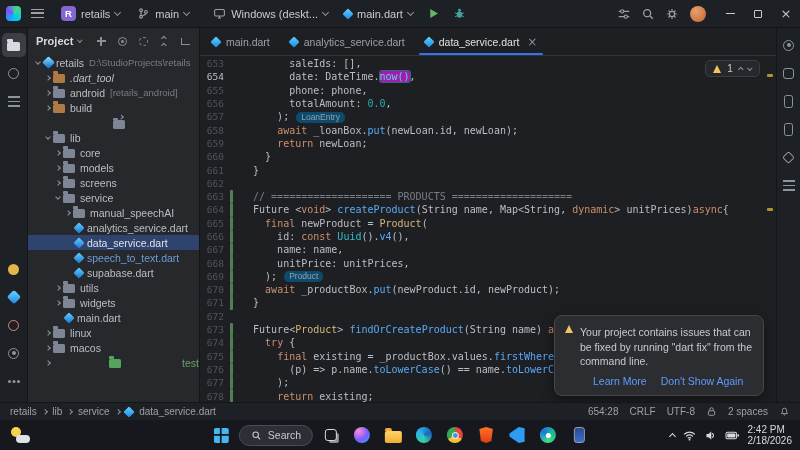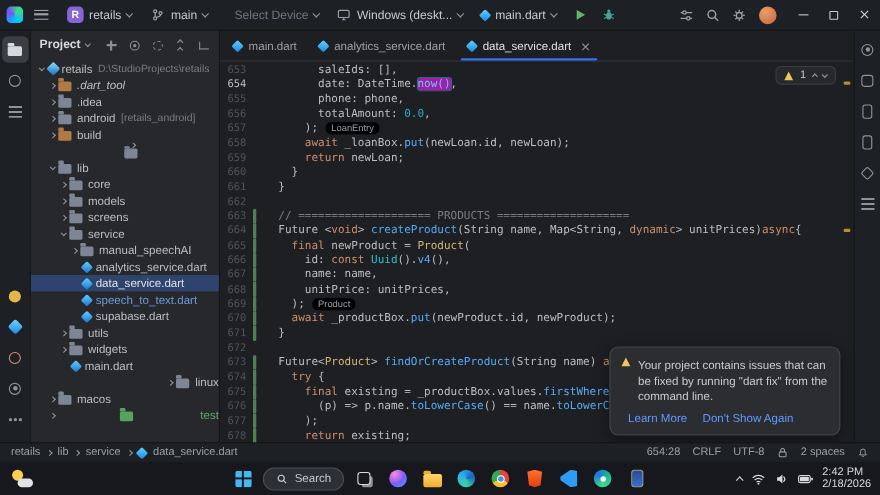--- a/index.html
+++ b/index.html
@@ -98,29 +98,29 @@
   .gbar{width:3px;height:100%;flex:none;margin-right:8px;border-radius:1px}
   .gbar.on{background:#4e8052}
   .ltext{white-space:pre;color:#bcbec4}
   .tk-kw{color:#cf8e6d}
   .tk-fn{color:#57aaf7}
   .tk-num{color:#2aacb8}
   .tk-cmt{color:#7a7e85}
   .tk-ycls{color:#d5b778}
   .tk-tcls{color:#2fbdcf}
   .tk-occur{color:#5cd5e3;background:#a21caf;box-shadow:0 0 0 1px #2a6b7a;border-radius:2px}
-  .inlay{display:inline-block;background:#000000;color:#9b9ea6;border-radius:5px;padding:0 5px;margin-left:7px;font-size:8.5px;font-family:"Liberation Sans",sans-serif;line-height:11px;vertical-align:middle}
+  .inlay{display:inline-block;background:#0c4a6e;color:#9b9ea6;border-radius:5px;padding:0 5px;margin-left:7px;font-size:8.5px;font-family:"Liberation Sans",sans-serif;line-height:11px;vertical-align:middle}
   .insp{position:absolute;top:4px;right:16px;display:flex;align-items:center;gap:6px;background:#26282c;border:1px solid #3a3d42;border-radius:5px;padding:2px 7px;font-family:"Liberation Sans",sans-serif;font-size:10px;color:#c7cad1}
   .warn-tri{width:0;height:0;border-left:4.5px solid transparent;border-right:4.5px solid transparent;border-bottom:8px solid #f2c55c;display:inline-block}
   .stripe{position:absolute;top:0;right:0;width:12px;height:100%}
   .stripe .mark{position:absolute;right:3px;width:6px;height:3px;background:#b3902f;border-radius:1px}
   .notification{position:absolute;right:12px;bottom:6px;width:210px;background:#2b2d31;border:1px solid #43464c;border-radius:8px;padding:9px 10px 8px;font-family:"Liberation Sans",sans-serif;font-size:10.5px;color:#c7cad1;box-shadow:0 4px 14px rgba(0,0,0,.45)}
   .notif-row{display:flex;gap:7px;align-items:flex-start}
   .notif-text{line-height:1.35}
-  .notif-links{display:flex;gap:14px;margin-top:7px;margin-left:6px}
+  .notif-links{display:flex;gap:14px;margin-top:7px;margin-left:28px}
   .link{color:#5e9bff;background:none;border:none;font-size:10.5px;padding:0}
 
   
   .statusbar{height:18px;background:#1d2024;border-top:1px solid #141517;display:flex;align-items:center;padding:0 10px;font-size:10px;color:#9da0a8;flex:none}
   .crumbs{display:flex;align-items:center;gap:6px;min-width:0;overflow:hidden;white-space:nowrap}
   .sb-right{margin-left:auto;display:flex;align-items:center;gap:11px;white-space:nowrap}
 
   
   .taskbar{height:30px;background:#16181d;position:relative;display:flex;align-items:center;flex:none}
   .weather{width:20px;height:16px;position:relative;margin-left:10px}
@@ -169,24 +169,20 @@
               <circle cx="5" cy="12" r="1.7"></circle>
               <circle cx="11" cy="6" r="1.7"></circle>
               <path d="M5 5.8v4.4M11 7.8c0 2-2.4 2.4-4.2 2.8"></path>
             </g>
           </svg>
         <span>main</span>
         <i class="chev down"></i>
       </div>
     </div>
     <div class="tb-center">
-      <div class="widget muted">
-        <span>Select Device</span>
-        <i class="chev down"></i>
-      </div>
       <div class="widget">
         <svg width="13" height="13" viewBox="0 0 16 16">
             <g stroke="#9da0a8" stroke-width="1.3" fill="none">
               <rect x="2" y="3" width="12" height="8" rx="1.5"></rect>
               <path d="M6 13.5h4M8 11v2.5"></path>
             </g>
           </svg>
         <span>Windows (deskt...</span>
         <i class="chev down"></i>
       </div>
@@ -319,27 +315,20 @@
               <i class="chev right"></i>
             </span>
             <i class="ti ti-folder-ex"></i>
             <span class="tlabel">.dart_tool</span>
           </div>
           <div class="trow" style="padding-left: 15px;">
             <span class="chev-slot">
               <i class="chev right"></i>
             </span>
             <i class="ti ti-folder"></i>
-            <span class="tlabel">.idea</span>
-          </div>
-          <div class="trow" style="padding-left: 15px;">
-            <span class="chev-slot">
-              <i class="chev right"></i>
-            </span>
-            <i class="ti ti-folder"></i>
             <span class="tlabel">android</span>
             <span class="textra">[retails_android]</span>
           </div>
           <div class="trow" style="padding-left: 15px;">
             <span class="chev-slot">
               <i class="chev right"></i>
             </span>
             <i class="ti ti-folder-ex"></i>
             <span class="tlabel">build</span>
           </div>
@@ -424,21 +413,21 @@
               <i class="chev right"></i>
             </span>
             <i class="ti ti-folder"></i>
             <span class="tlabel">widgets</span>
           </div>
           <div class="trow" style="padding-left: 25px;">
             <span class="chev-slot"></span>
             <i class="ti ti-dart"></i>
             <span class="tlabel">main.dart</span>
           </div>
-          <div class="trow" style="padding-left: 15px; justify-content: flex-end;">
+          <div class="trow" style="padding-left: 15px;">
             <span class="chev-slot">
               <i class="chev right"></i>
             </span>
             <i class="ti ti-folder"></i>
             <span class="tlabel">linux</span>
           </div>
           <div class="trow" style="padding-left: 15px;">
             <span class="chev-slot">
               <i class="chev right"></i>
             </span>

